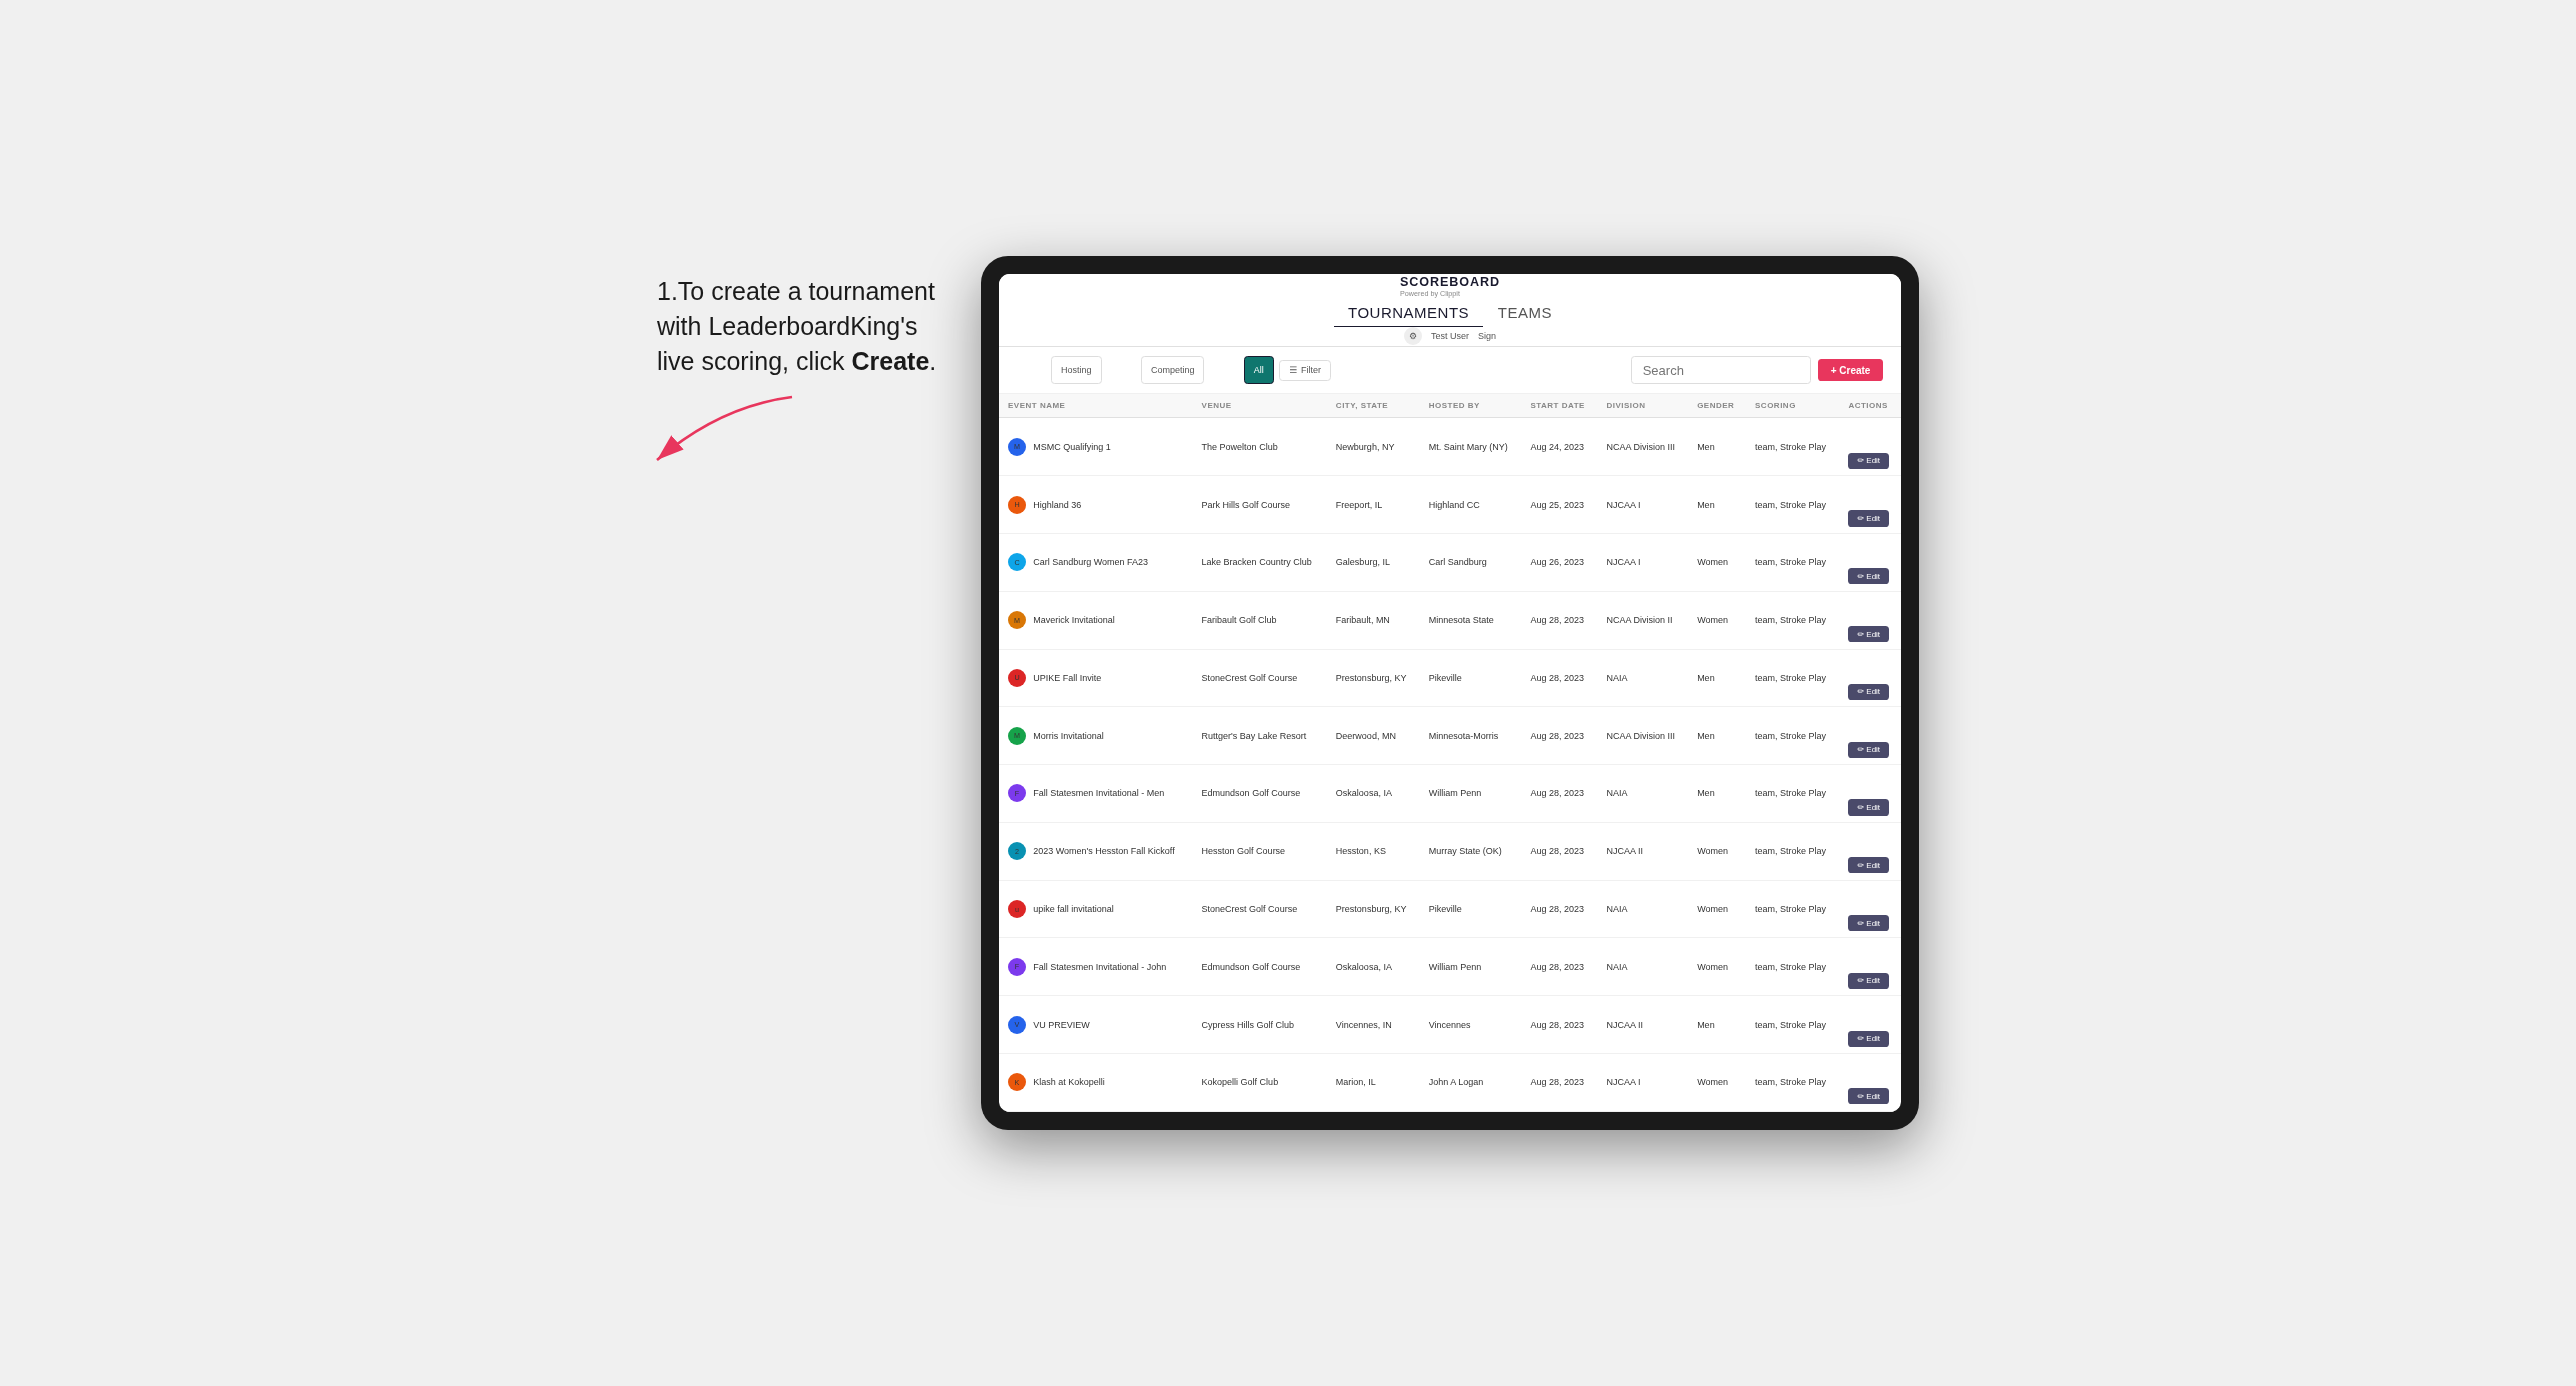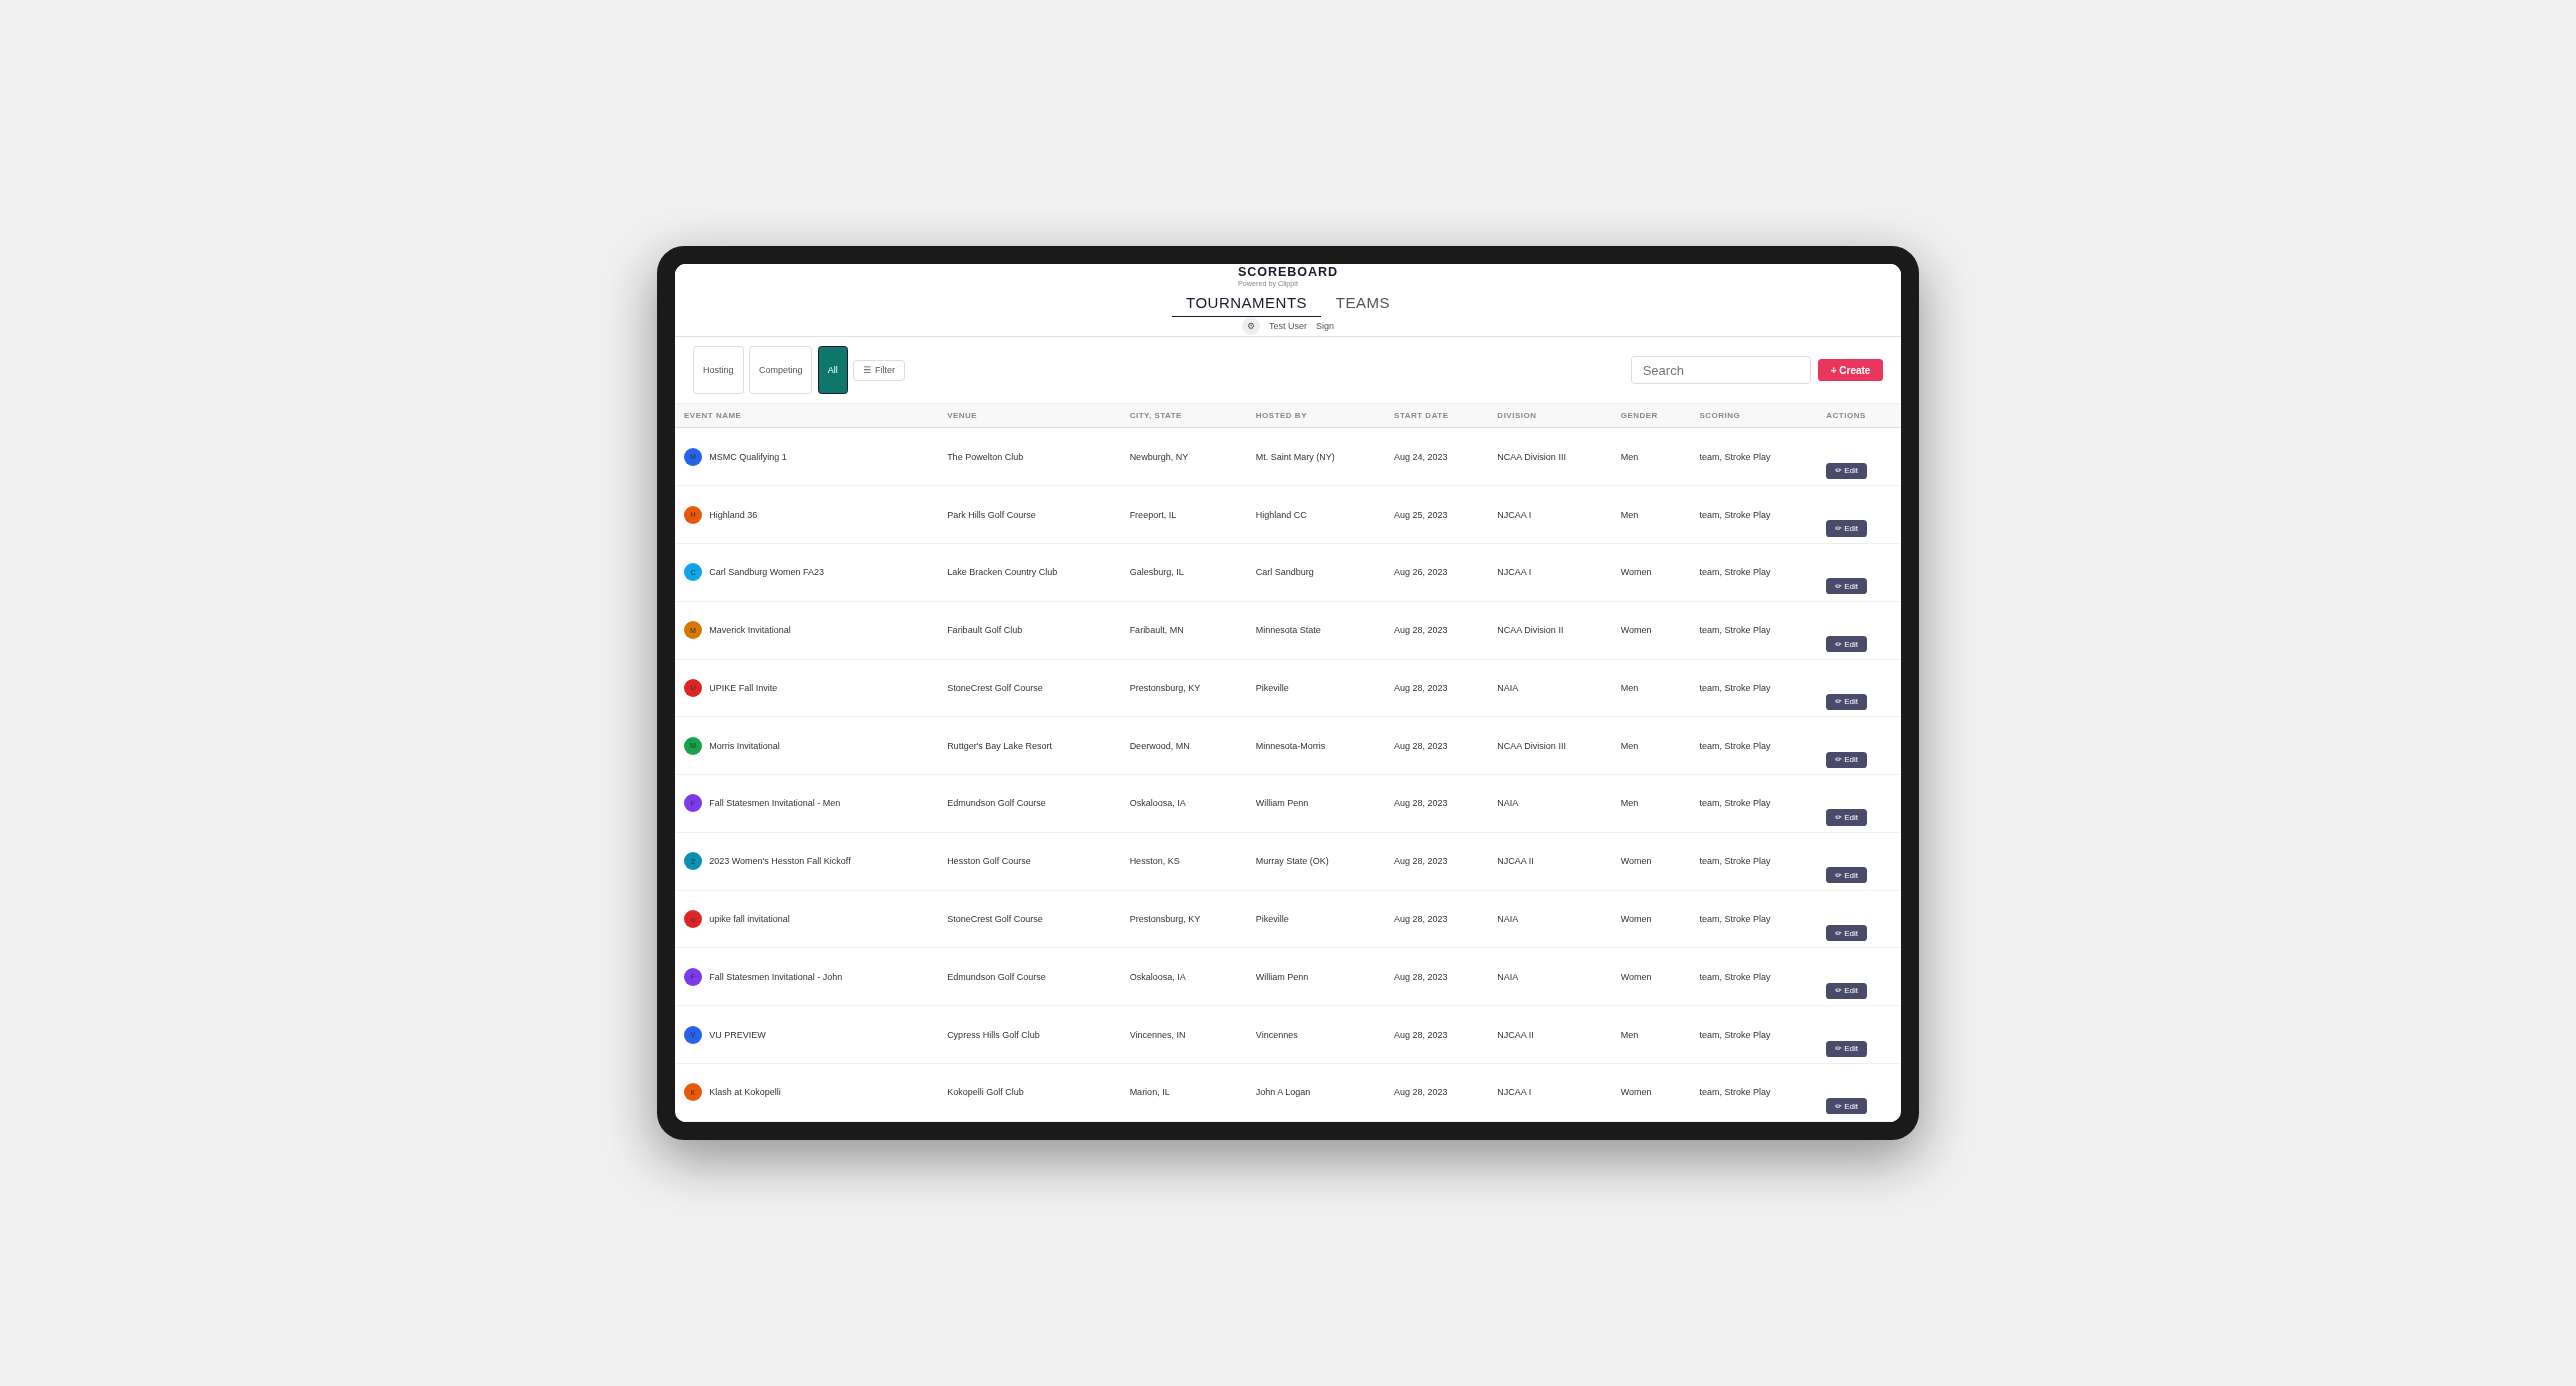--- a/index.html
+++ b/index.html
@@ -126,27 +126,28 @@
       border-bottom: 0.9px solid #f0f0f0;
     }
 
     .filter-group {
       display: flex;
       align-items: center;
       gap: 5.4px;
     }
 
     .filter-btn {
-      padding: 18px 9px;
+      padding: 8px 9px;
       border: 0.9px solid #ddd;
       border-radius: 3.6px;
       background: #fff;
       font-size: 9px;
       color: #555;
       cursor: pointer;
+      margin-left: 34px;
     }
 
     .filter-btn.active {
       background: #0f766e;
       color: #fff;
       border-color: #1a1a2e;
     }
 
     .filter-with-icon {
       display: flex;
@@ -283,20 +284,34 @@
     .logo-red { background: #dc2626; }
     .logo-green { background: #16a34a; }
     .logo-purple { background: #7c3aed; }
     .logo-teal { background: #0891b2; }
   </style>
 </head>
 <body>
 
 <div class="page-wrapper">
 
+  <div class="annotation-panel">
+    <p class="annotation-text">
+      1.To create a tournament with LeaderboardKing's live scoring, click <strong>Create</strong>.
+    </p>
+    
+    <svg width="180" height="90" viewBox="0 0 200 100" style="position:relative; left:-27px; top:9px;">
+      <defs>
+        <marker id="arrowhead" markerWidth="10" markerHeight="7" refX="10" refY="3.5" orient="auto">
+          <polygon points="0 0, 10 3.5, 0 7" fill="#e8365d"></polygon>
+        </marker>
+      </defs>
+      <path d="M 180,10 Q 100,20 30,80" stroke="#e8365d" stroke-width="3" fill="none" marker-end="url(#arrowhead)"></path>
+    </svg>
+  </div>
 
   <div class="tablet-device">
     <div class="tablet-screen">
 
       <div class="app-header">
         <div class="brand-logo">
           <span class="brand-title">SCOREBOARD</span>
           <span class="brand-subtitle">Powered by Clippit</span>
         </div>
 

